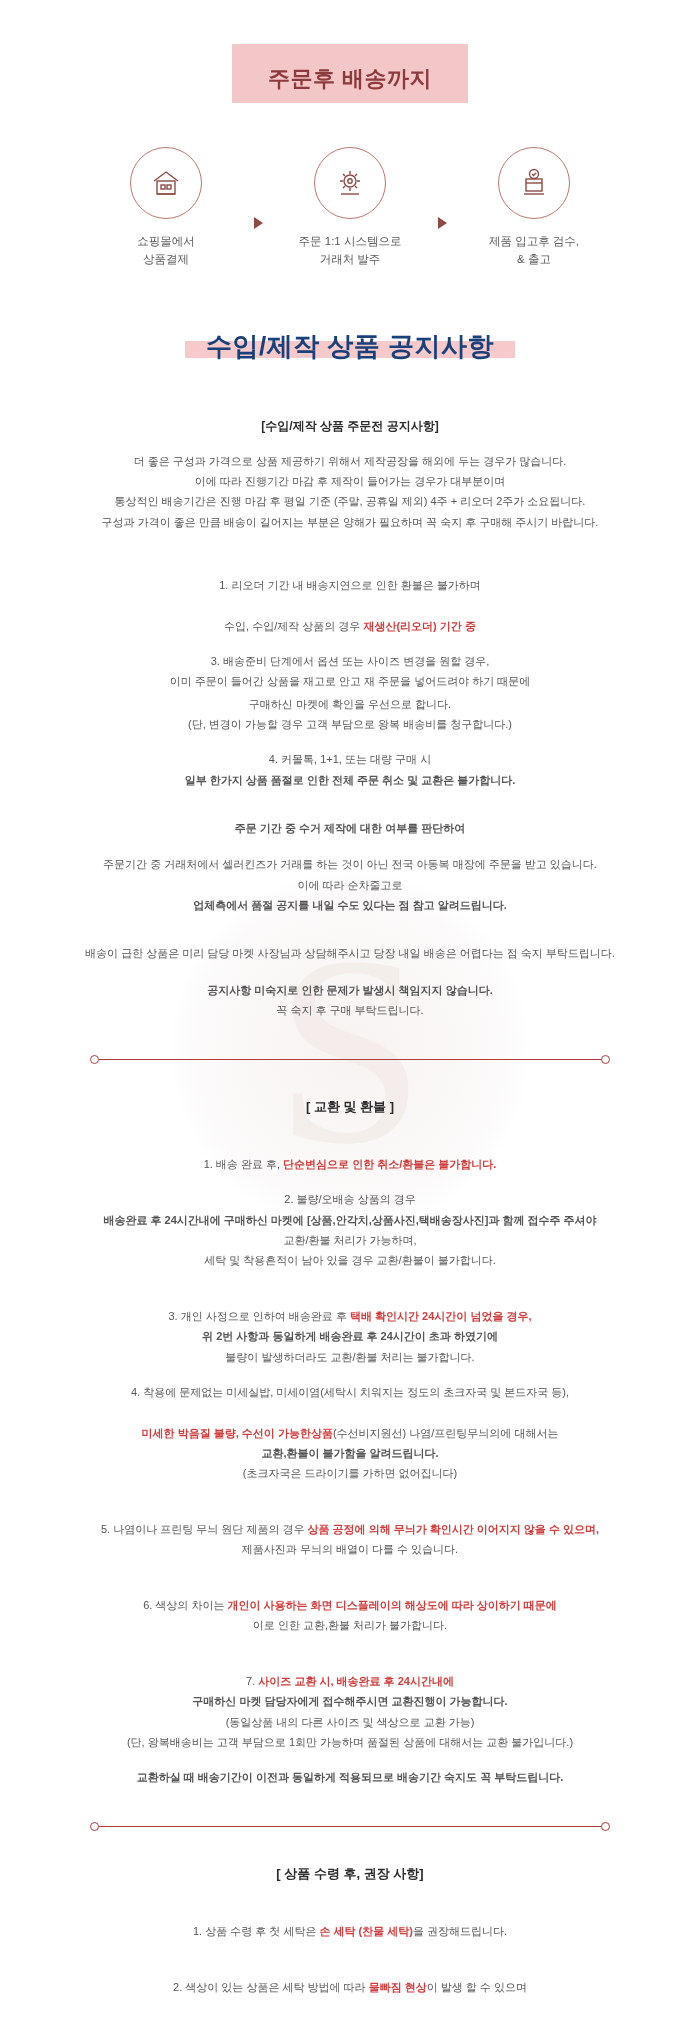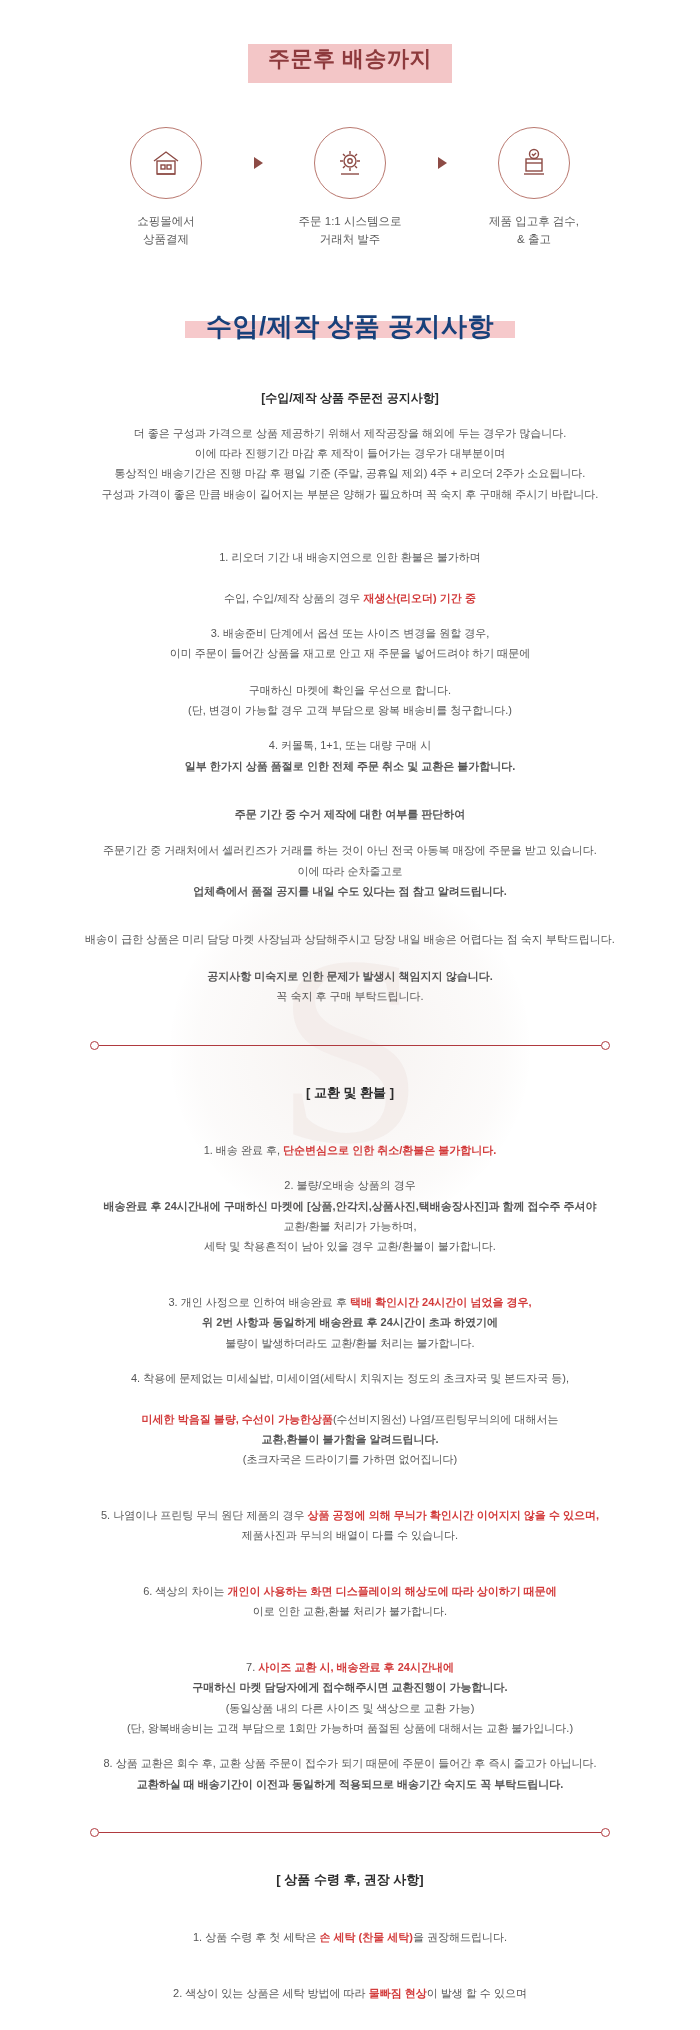--- a/index.html
+++ b/index.html
@@ -42,39 +42,39 @@
     font-size: 270px;
     font-family: "Liberation Serif", serif;
     color: rgba(243,236,234,0.9);
     line-height: 1;
   }
   .content { position: relative; z-index: 2; }
 
   
   .top-banner {
     margin: 44px auto 0;
-    width: 204px;
+    width: 236px;
     background: #f3c6c7;
     text-align: center;
-    padding: 0 0 9px;
+    padding: 20px 0 9px;
   }
   .top-banner h1 {
     margin: 0;
     font-size: 22px;
     font-weight: 700;
     color: #8d3a3d;
     letter-spacing: 0.5px;
   }
 
   
   .steps {
     margin: 44px auto 0;
     width: 530px;
     display: flex;
-    align-items: flex-start;
+    align-items: center;
     justify-content: center;
   }
   .step { width: 150px; text-align: center; }
   .circle {
     width: 72px; height: 72px;
     border: 1.5px solid #b9786f;
     border-radius: 50%;
     margin: 0 auto 14px;
     display: flex; align-items: center; justify-content: center;
     color: #8d4b45;
@@ -95,21 +95,21 @@
   .arrow span {
     display:block;
     width: 0; height: 0;
     border-left: 9px solid #8d4b45;
     border-top: 6px solid transparent;
     border-bottom: 6px solid transparent;
   }
 
   
   .section-title {
-    margin: 58px auto 4px;
+    margin: 58px auto 12px;
     width: 330px;
     text-align: center;
     position: relative;
   }
   .section-title .bar {
     position: absolute;
     left: 0; right: 0;
     top: 14px;
     height: 17px;
     background: #f6c9cb;
@@ -260,21 +260,21 @@
         <p class="t">1. 리오더 기간 내 배송지연으로 인한 환불은 불가하며</p>
         <p class="t" style="margin-top:0">
           <span>수입, 수입/제작 상품의 경우 </span><span class="red">재생산(리오더) 기간 중</span>
         </p>
       </div>
 
 
       <div class="item">
         <p class="t">3. 배송준비 단계에서 옵션 또는 사이즈 변경을 원할 경우,</p>
         <p class="t" style="margin-top:0">이미 주문이 들어간 상품을 재고로 안고 재 주문을 넣어드려야 하기 때문에</p>
-        <p class="t" style="margin-top:16px">구매하신 마켓에 확인을 우선으로 합니다.</p>
+        <p class="t" style="margin-top:2px">구매하신 마켓에 확인을 우선으로 합니다.</p>
         <p class="t" style="margin-top:0">(단, 변경이 가능할 경우 고객 부담으로 왕복 배송비를 청구합니다.)</p>
       </div>
 
       <div class="item">
         <p class="t">4. 커몰톡, 1+1, 또는 대량 구매 시</p>
         <p class="t red" style="margin-top:0">일부 한가지 상품 품절로 인한 전체 주문 취소 및 교환은 불가합니다.</p>
       </div>
 
       <div class="sp-28"></div>
 
@@ -346,21 +346,20 @@
       <div class="item">
         <p class="t" style="margin-top:0">
           <span>7. </span><span class="red">사이즈 교환 시, 배송완료 후 24시간내에</span>
         </p>
         <p class="t red" style="margin-top:0">구매하신 마켓 담당자에게 접수해주시면 교환진행이 가능합니다.</p>
         <p class="t" style="margin-top:0">(동일상품 내의 다른 사이즈 및 색상으로 교환 가능)</p>
         <p class="t" style="margin-top:0">(단, 왕복배송비는 고객 부담으로 1회만 가능하며 품절된 상품에 대해서는 교환 불가입니다.)</p>
       </div>
 
       <div class="item">
-        <p class="t" style="margin-top:0">8. 상품 교환은 회수 후, 교환 상품 주문이 접수가 되기 때문에 주문이 들어간 후 즉시 줄고가 아닙니다.</p>
         <p class="t red" style="margin-top:0">교환하실 때 배송기간이 이전과 동일하게 적용되므로 배송기간 숙지도 꼭 부탁드립니다.</p>
       </div>
     </div>
 
     <div class="divider">
       <span class="dot l"></span>
       <span class="line"></span>
       <span class="dot r"></span>
     </div>
 

